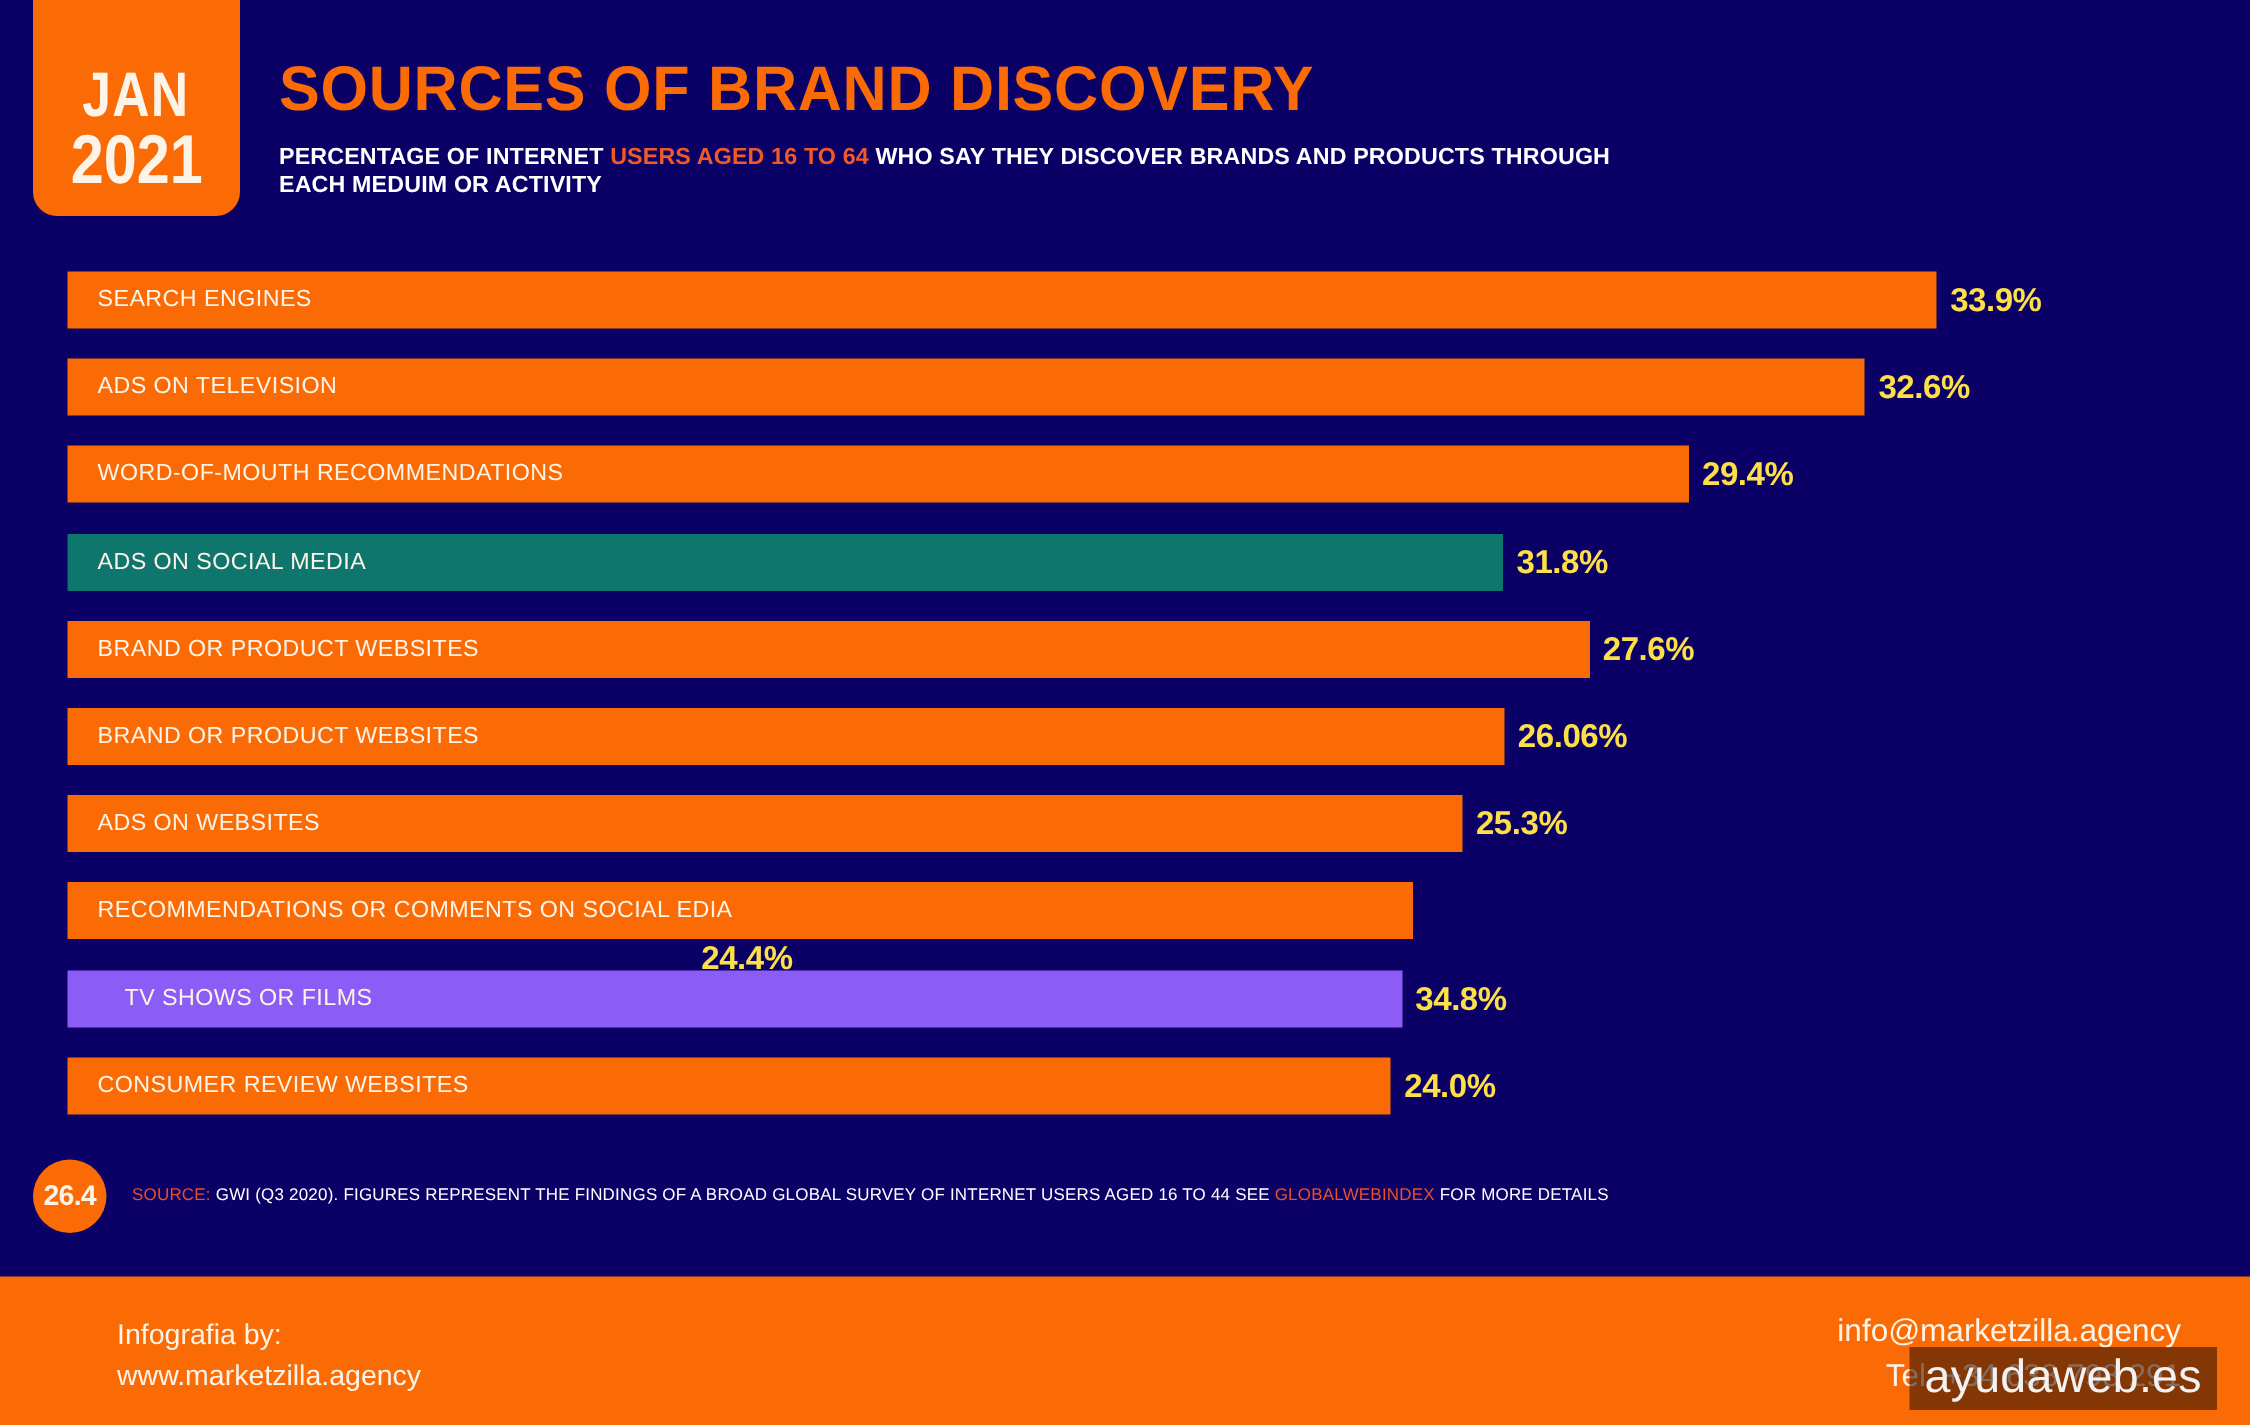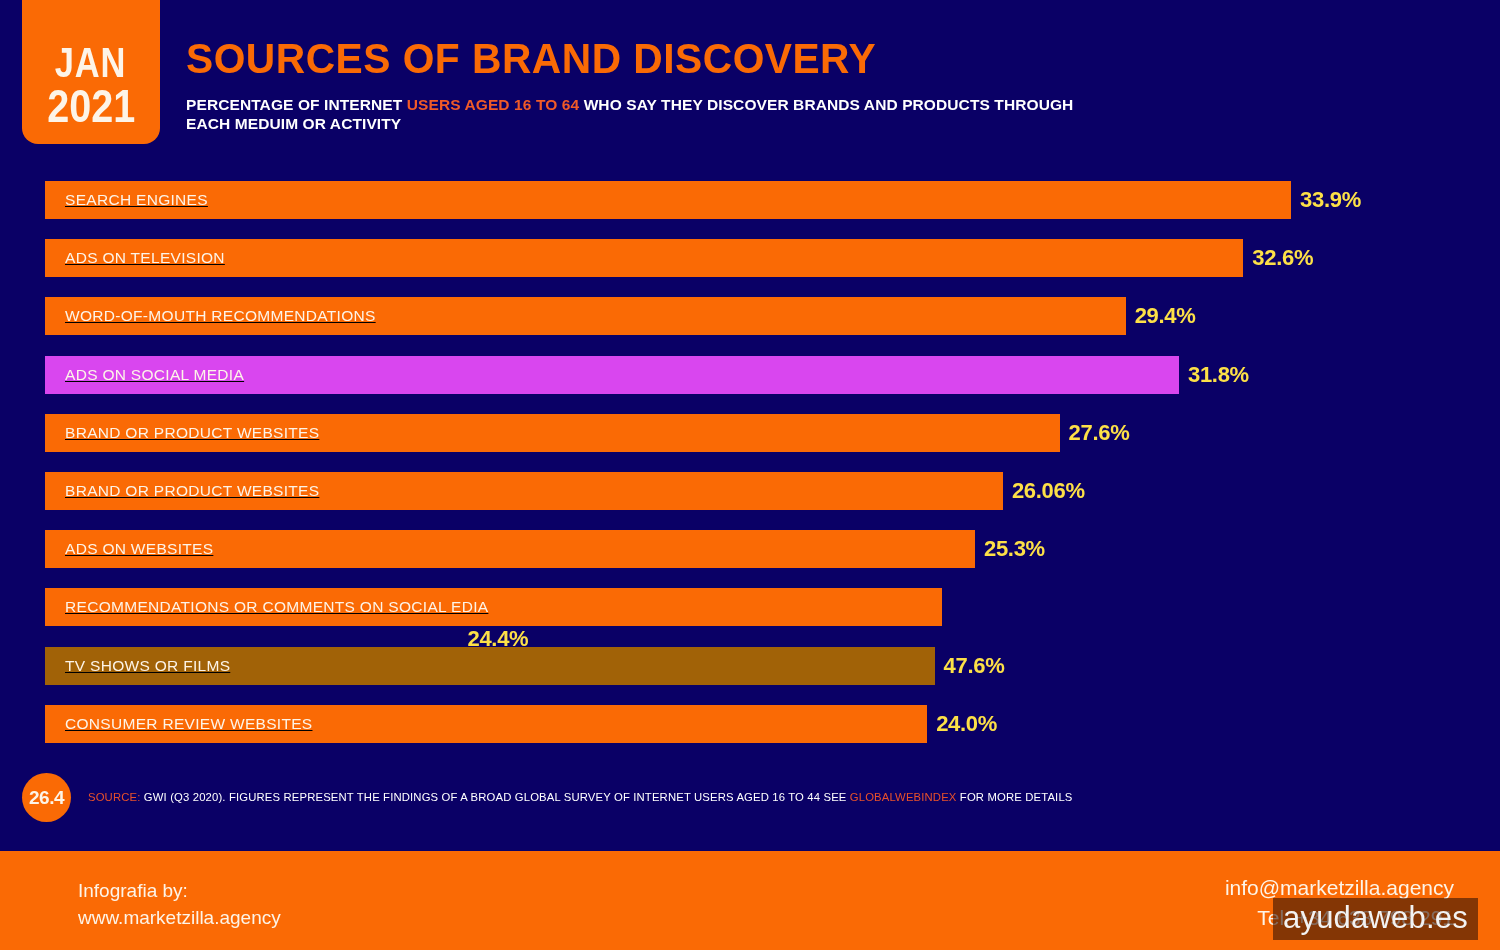--- a/index.html
+++ b/index.html
@@ -64,21 +64,20 @@
   .bar-row {
     position:absolute; left:45px;
     height:38px;
     display:flex; align-items:center;
   }
   .bar {
     height:38px;
     background:#fa6a05;
     display:flex; align-items:center;
     flex:0 0 auto;
-    text-decoration:underline;
   }
   .bar-label {
     color:#fdf4e8;
     font-size:15.5px;
     letter-spacing:0.3px;
     padding-left:20px;
     white-space:nowrap;
     font-weight:400;
   }
   .bar-value {
@@ -173,21 +172,21 @@
         </div>
         <span class="bar-value">32.6%</span>
       </div>
       <div class="bar-row" style="top: 297.4px;">
         <div class="bar" style="width: 1080.69px; background: rgb(250, 106, 5);">
           <span class="bar-label">WORD-OF-MOUTH RECOMMENDATIONS</span>
         </div>
         <span class="bar-value">29.4%</span>
       </div>
       <div class="bar-row" style="top: 355.6px;">
-        <div class="bar" style="width: 1134px; background: #d946ef;">
+        <div class="bar" style="width: 957px; background: #0f766e;">
           <span class="bar-label">ADS ON SOCIAL MEDIA</span>
         </div>
         <span class="bar-value">31.8%</span>
       </div>
       <div class="bar-row" style="top: 413.8px;">
         <div class="bar" style="width: 1014.53px; background: rgb(250, 106, 5);">
           <span class="bar-label">BRAND OR PRODUCT WEBSITES</span>
         </div>
         <span class="bar-value">27.6%</span>
       </div>
@@ -203,24 +202,24 @@
         </div>
         <span class="bar-value">25.3%</span>
       </div>
       <div class="bar-row" style="top: 588.4px; flex-direction: column;">
         <div class="bar" style="width: 896.901px; background: rgb(250, 106, 5);">
           <span class="bar-label">RECOMMENDATIONS OR COMMENTS ON SOCIAL EDIA</span>
         </div>
         <span class="bar-value">24.4%</span>
       </div>
       <div class="bar-row" style="top: 646.6px;">
-        <div class="bar" style="width: 889.549px; background: #a16207;">
+        <div class="bar" style="width: 889.549px; background: #8b5cf6; padding-left: 18px;">
           <span class="bar-label">TV SHOWS OR FILMS</span>
         </div>
-        <span class="bar-value">47.6%</span>
+        <span class="bar-value">34.8%</span>
       </div>
       <div class="bar-row" style="top: 704.8px;">
         <div class="bar" style="width: 882.198px; background: rgb(250, 106, 5);">
           <span class="bar-label">CONSUMER REVIEW WEBSITES</span>
         </div>
         <span class="bar-value">24.0%</span>
       </div>
     </div>
 
   <div id="note-circle">26.4</div>

